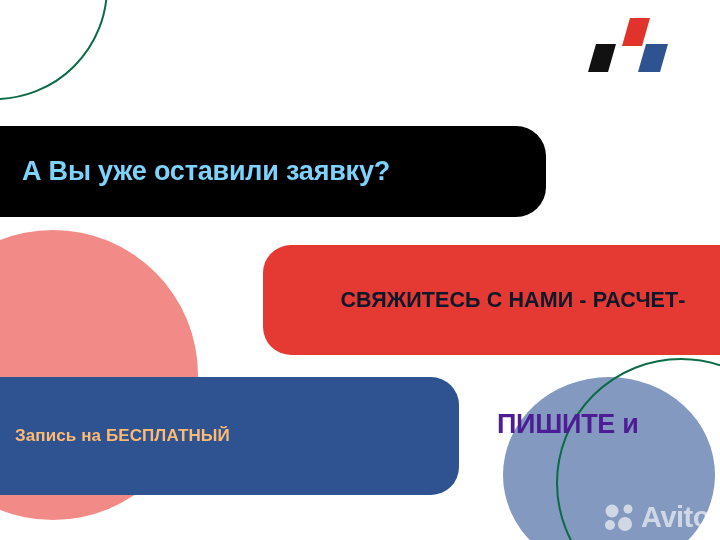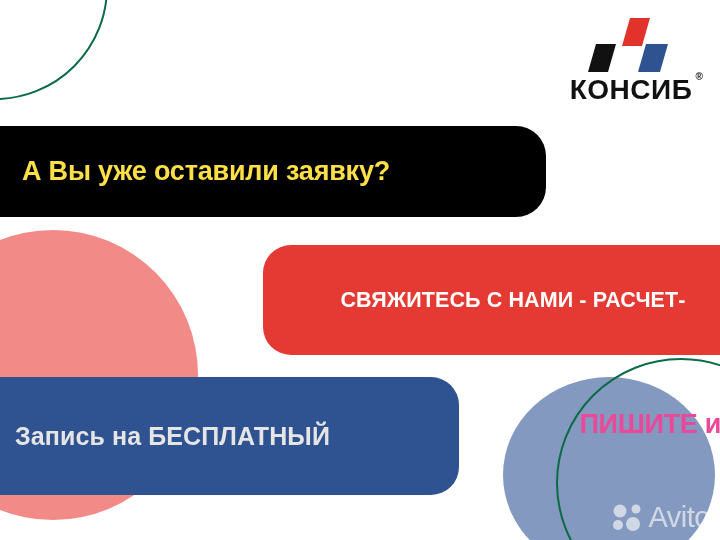--- a/index.html
+++ b/index.html
@@ -104,87 +104,87 @@
     left: -40px;
     top: 126px;
     width: 586px;
     height: 91px;
     background: #000000;
     border-radius: 30px;
     padding-left: 62px;
     padding-right: 22px;
   }
   .banner-question .banner-text {
-    color: #fde047;
+    color: #7dd3fc;
     font-size: 27px;
     letter-spacing: -0.2px;
   }
 
   .banner-contact {
     left: 263px;
     top: 245px;
     width: 500px;
     height: 110px;
     background: #E43A33;
     border-radius: 28px;
     padding-left: 22px;
     padding-right: 22px;
     justify-content: center;
   }
   .banner-contact .banner-text {
-    color: #ffffff;
+    color: #0f172a;
     font-size: 21.5px;
     text-align: center;
     letter-spacing: 0.1px;
   }
 
   .banner-measure {
     left: -40px;
     top: 377px;
     width: 499px;
     height: 118px;
     background: #2F5290;
     border-radius: 28px;
     padding-left: 55px;
     padding-right: 16px;
   }
   .banner-measure .banner-text {
-    color: #e5e5e5;
-    font-size: 25px;
+    color: #fdba74;
+    font-size: 17px;
     letter-spacing: 0.1px;
   }
 
   
   .cta-circle-text {
     position: absolute;
     left: 497px;
     top: 407px;
     width: 224px;
-    text-align: right;
-    color: #ec4899;
+    text-align: left;
+    color: #4c1d95;
     font-weight: 700;
     font-size: 27px;
     line-height: 1.28;
     letter-spacing: -0.3px;
   }
 
   
   .watermark {
     position: absolute;
     right: 10px;
     bottom: 8px;
     display: flex;
     align-items: center;
     gap: 4px;
     opacity: 0.62;
     pointer-events: none;
   }
   .watermark-text {
     font-family: "Liberation Sans", sans-serif;
-    font-weight: 400;
+    font-weight: 700;
     font-size: 29px;
     color: #ffffff;
     line-height: 1;
     letter-spacing: -0.5px;
   }
 </style>
 </head>
 <body>
 
 <div id="canvas">
@@ -193,24 +193,20 @@
   <div class="deco-circle-pink"></div>
   <div class="deco-circle-periwinkle"></div>
   <div class="deco-ring-br"></div>
 
   <div class="logo">
     <svg class="logo-mark" width="94" height="58" viewBox="0 0 94 58">
       <polygon points="46,2 66,2 58,30 38,30" fill="#E1322B"></polygon>
       <polygon points="12,28 32,28 24,56 4,56" fill="#111111"></polygon>
       <polygon points="62,28 84,28 76,56 54,56" fill="#2F5290"></polygon>
     </svg>
-    <span class="logo-wordmark">
-      <span>КОНСИБ</span>
-      <span class="logo-reg">®</span>
-    </span>
   </div>
 
   <div class="banner banner-question">
     <div class="banner-text">А Вы уже оставили заявку?</div>
   </div>
 
   <div class="banner banner-contact">
     <div class="banner-text">
       <span>СВЯЖИТЕСЬ С НАМИ - РАСЧЕТ-</span><br>
     </div>

